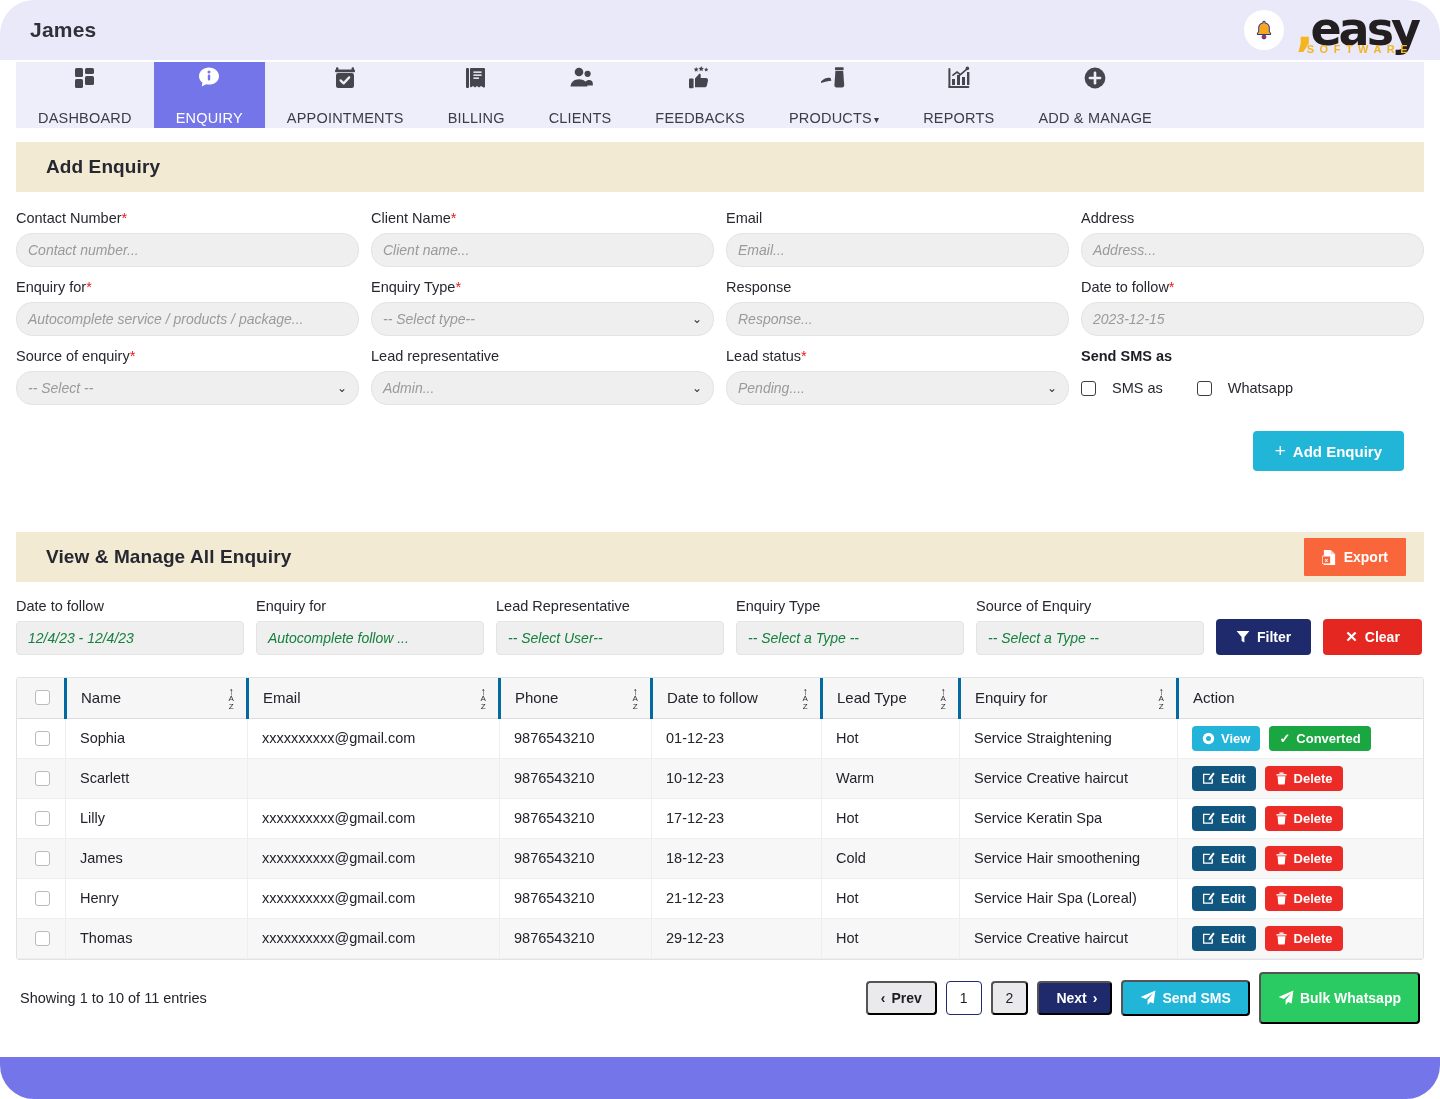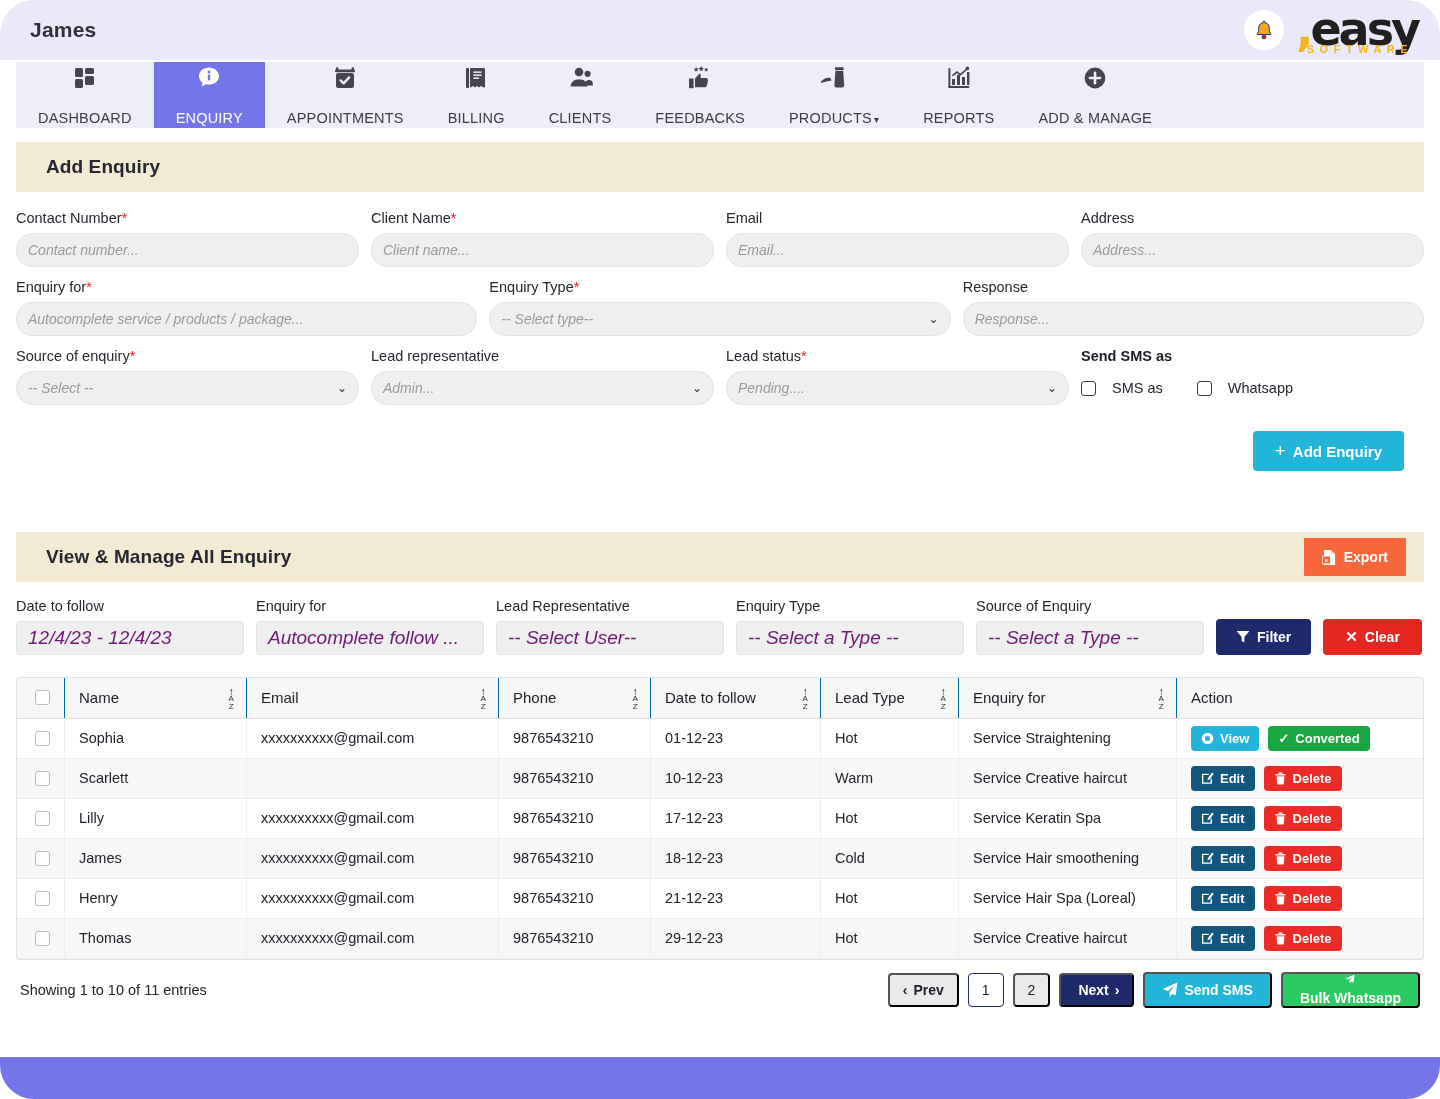--- a/index.html
+++ b/index.html
@@ -80,28 +80,28 @@
   .btn-export { background:#f9663c; height: 38px; padding: 0 18px; border-radius: 1px;}
   .btn-filter { background:#1e2a6b; height: 36px; padding: 0 20px; }
   .btn-clear { background:#e42720; height: 36px; padding: 0 22px; }
   .addrow { display:flex; justify-content:flex-end; padding: 14px 20px 0 0; }
 
   
   .filterbar { display:flex; align-items:flex-end; gap: 12px; padding: 16px 16px 0 16px; }
   .fb-cell { display:flex; flex-direction:column; }
   .fb-label { font-size: 14.5px; color:#272830; margin-bottom: 7px; }
   .fb-ctl { height: 34px; background:#efefef; border:1px solid #e4e4e4; border-radius:4px;
-            padding: 0 11px; font-size: 19px; color:#701a75; font-style: italic;
+            padding: 0 11px; font-size: 14px; color:#15803d; font-style: italic;
             display:flex; align-items:center; }
 
   
   .tablewrap { margin: 22px 16px 0 16px; border: 1px solid #e2e2e6; border-radius: 3px; overflow: hidden; }
   table { width: 100%; border-collapse: collapse; }
   th { background:#f6f6f7; height: 40px; font-size: 15px; font-weight: normal; color:#22232b;
-       text-align: left; padding: 0 14px; border-right: 1px solid #0369a1; border-bottom: 1px solid #dcdce1;
+       text-align: left; padding: 0 14px; border-right: 3px solid #0369a1; border-bottom: 1px solid #dcdce1;
        white-space: nowrap; }
   th.sortable { position: relative; padding-right: 34px; }
   .sorticon { position:absolute; right: 12px; top: 50%; transform: translateY(-50%);
               font-size: 11px; color:#2b2b33; line-height:1; text-align:center; }
   .sorticon .az { display:block; font-size: 8px; margin-top:-2px;}
   td { height: 40px; font-size: 14.5px; color:#22232b; padding: 0 14px;
        border-right: 1px solid #eeeef1; border-bottom: 1px solid #eeeef1; white-space: nowrap; }
   tbody tr:nth-child(even) { background:#f7f7f8; }
   th:last-child, td:last-child { border-right: none; }
   .cb-cell { width: 44px; padding-left: 18px; }
@@ -119,21 +119,21 @@
   .footer { display:flex; align-items:center; justify-content: space-between; padding: 12px 20px 0 20px; }
   .showing { font-size: 14.5px; color:#22232b; }
   .pager { display:flex; align-items:center; gap: 9px; }
   .pg { height: 34px; min-width: 34px; padding: 0 13px; border-radius: 4px; font-size:14px;
         display:inline-flex; align-items:center; justify-content:center; gap:6px; cursor:pointer; }
   .pg-prev { background:#eaeaec; color:#1d1e26; font-weight:bold; }
   .pg-num { background:#eaeaec; color:#1d1e26; }
   .pg-num.active { background:#ffffff; border:1px solid #1e2a6b; color:#1d1e26; }
   .pg-next { background:#1e2a6b; color:#fff; font-weight:bold;padding-left:17px; }
   .pg-sms { background:#21b5d8; color:#fff; font-weight:bold; padding: 0 17px; height:36px; }
-  .pg-wa  { background:#2bcb63; color:#fff; font-weight:bold; padding: 0 17px; height:36px;flex-direction:column; }
+  .pg-wa  { background:#2bcb63; color:#fff; font-weight:bold; padding: 0 17px; height:52px; }
 
   
   .bottombar { position:absolute; left:0; bottom:0; width:1440px; height: 42px; background:#7375e8;
                border-bottom-left-radius: 34px; border-bottom-right-radius: 34px; }
   svg { display:block; }
 </style>
 </head>
 <body>
 
 <div class="page">
@@ -303,20 +303,24 @@
         <div class="fcell">
           <label class="flabel"><span>Enquiry Type</span><span class="req">*</span></label>
           <div class="fctl sel">
             <span>-- Select type--</span>
             <span class="chev">⌄</span>
           </div>
         </div>
         <div class="fcell">
           <label class="flabel">Response</label>
           <div class="fctl">Response...</div>
+        </div>
+        <div class="fcell">
+          <label class="flabel"><span>Date to follow</span><span class="req">*</span></label>
+          <div class="fctl">2023-12-15</div>
         </div>
       </div>
 
       <div class="frow">
         <div class="fcell">
           <label class="flabel"><span>Source of enquiry</span><span class="req">*</span></label>
           <div class="fctl sel">
             <span>-- Select --</span>
             <span class="chev">⌄</span>
           </div>

